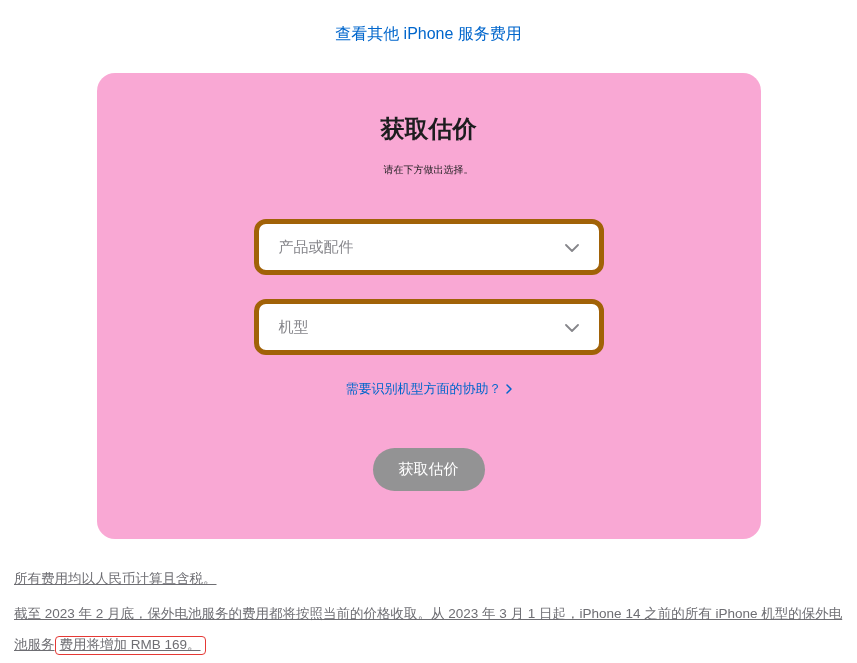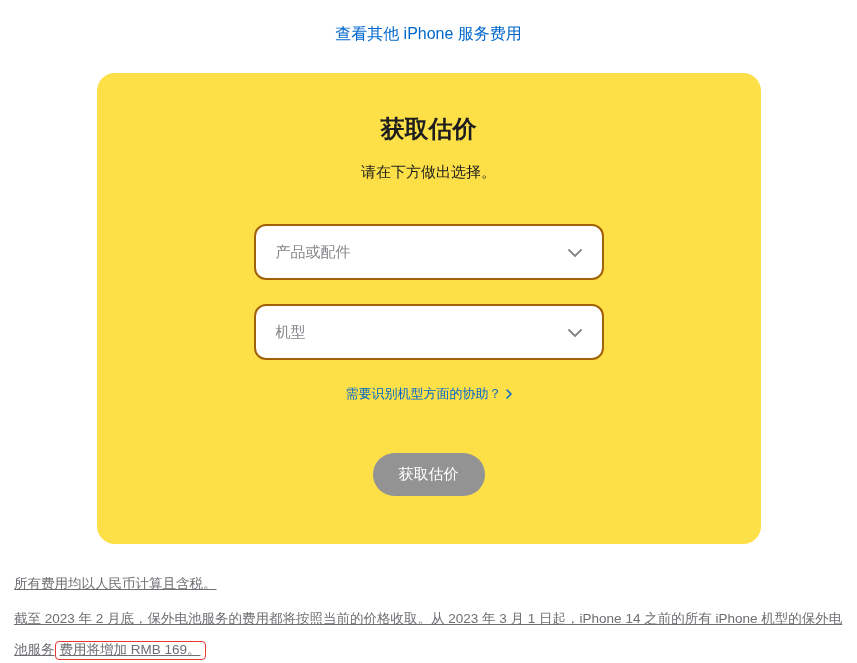--- a/index.html
+++ b/index.html
@@ -18,48 +18,48 @@
       text-align: center;
       padding-top: 24px;
       padding-bottom: 28px;
     }
     .top-link a {
       color: #0066cc;
       font-size: 16px;
       text-decoration: none;
     }
     .card {
-      background: #fde047;
+      background: #f9a8d4;
       border-radius: 18px;
       width: 664px;
       margin: 0 auto;
       padding: 40px 50px 48px;
       text-align: center;
     }
     .card-title {
       font-size: 24px;
       font-weight: 600;
       color: #1d1d1f;
       margin-bottom: 18px;
     }
     .card-subtitle {
-      font-size: 15px;
+      font-size: 10px;
       color: #1d1d1f;
       margin-bottom: 42px;
     }
     .select-wrapper {
       width: 350px;
       margin: 0 auto 24px;
       position: relative;
     }
     .select-box {
       width: 100%;
       height: 56px;
       background: #ffffff;
-      border: 2px solid #a16207;
+      border: 5px solid #a16207;
       border-radius: 12px;
       display: flex;
       align-items: center;
       padding: 0 20px;
       cursor: pointer;
       position: relative;
     }
     .select-label {
       color: #86868b;
       font-size: 15px;

